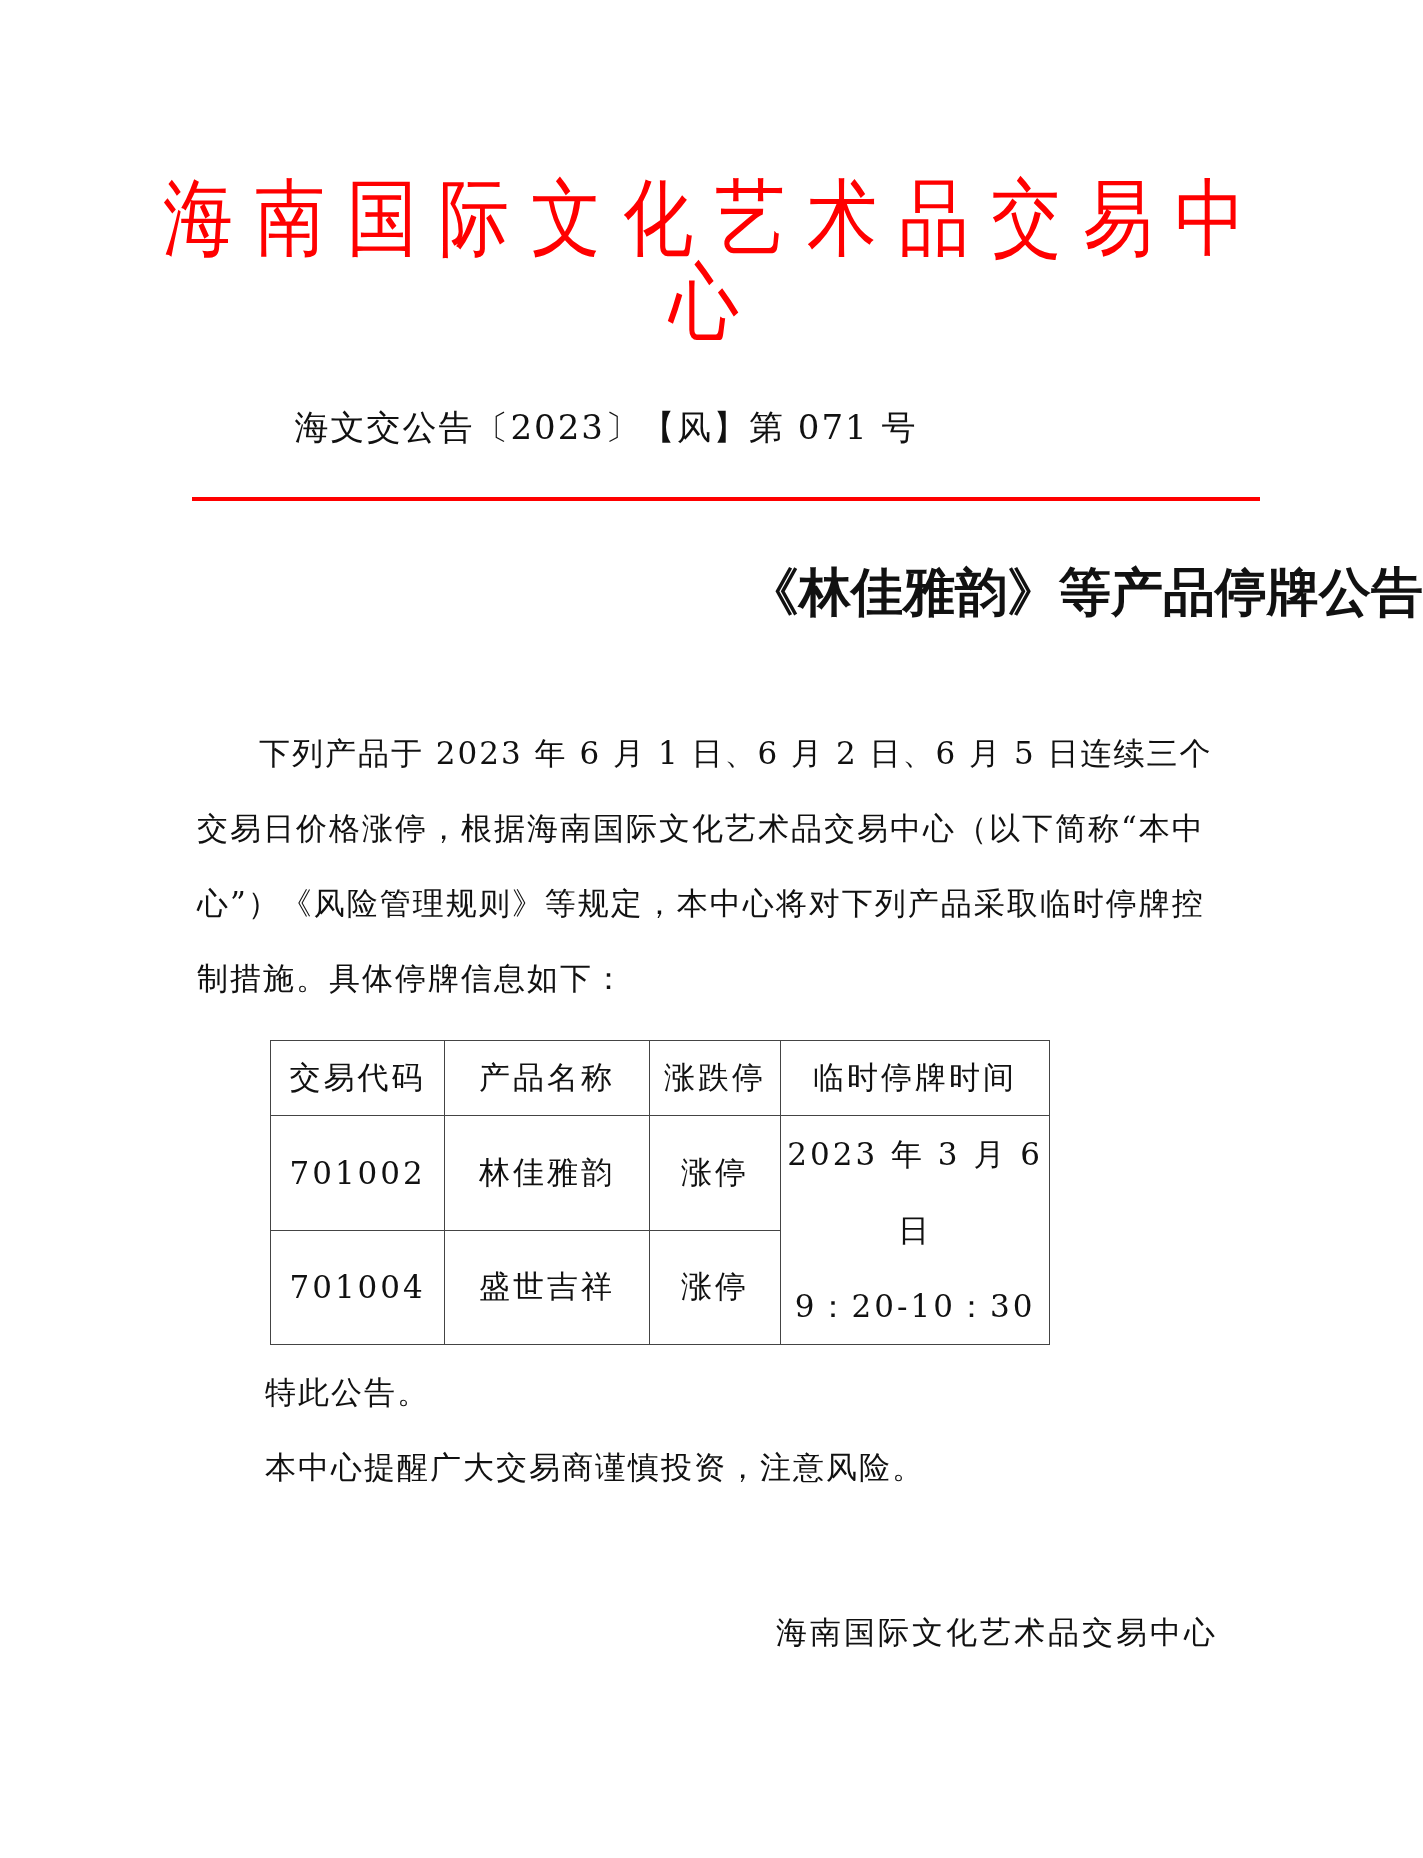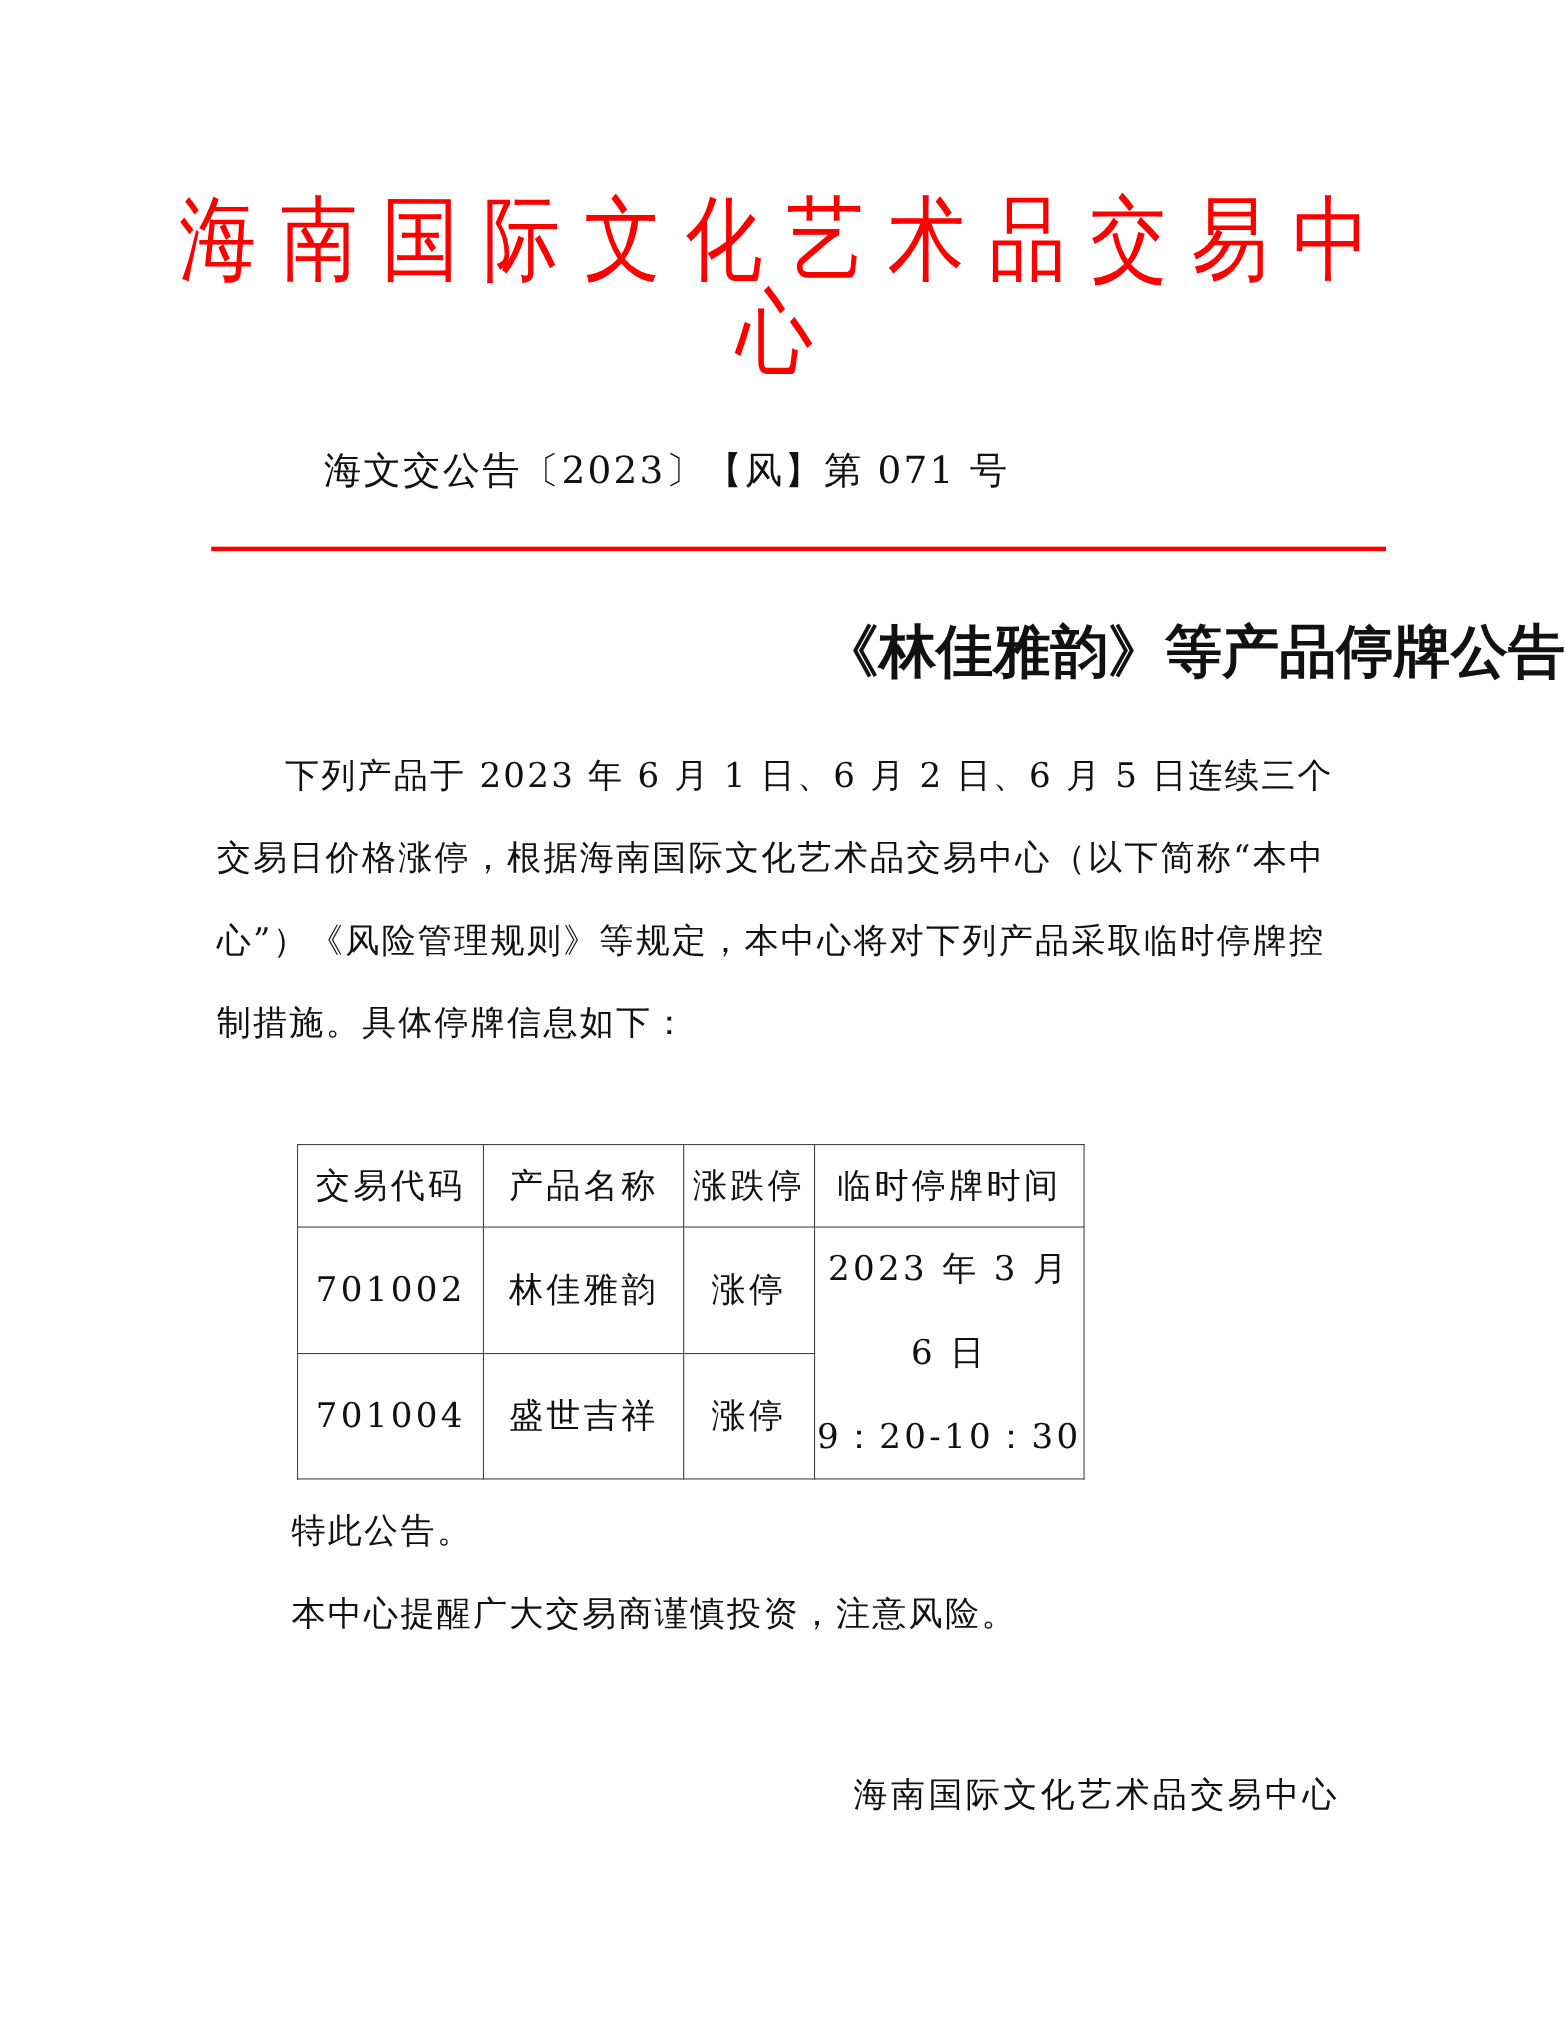--- a/index.html
+++ b/index.html
@@ -6,24 +6,24 @@
   body { width: 1423px; height: 1858px; position: relative; overflow: hidden;
          font-family: "DejaVu Serif", "Liberation Serif", serif; color: #111; }
   .org-header { position: absolute; left: 160px; top: 190px; width: 1110px;
                 text-align: center; color: #ff0000; font-size: 70px; letter-spacing: 22px;
                 font-family: "DejaVu Serif", "Liberation Serif", serif; line-height: 1; transform: scaleY(1.2); }
   .doc-number { position: absolute; left: 0; width: 1212px; top: 405px; text-align: center;
                 font-size: 34px; letter-spacing: 2px; }
   .red-rule { position: absolute; left: 192px; top: 497px; width: 1068px; height: 4px; background: #ff0000; }
   .doc-title { position: absolute; left: 0; width: 1423px; top: 558px; text-align: right;
                font-size: 52px; font-weight: bold; font-family: "DejaVu Sans", "Liberation Sans", sans-serif; }
-  .body-text { position: absolute; left: 197px; width: 1030px; top: 668px;
+  .body-text { position: absolute; left: 197px; width: 1030px; top: 716px;
                font-size: 31px; line-height: 75px; letter-spacing: 2px; }
   .body-text p { margin: 0; text-indent: 2em; }
-  table.halt-table { position: absolute; left: 270px; top: 1040px; width: 716px;
+  table.halt-table { position: absolute; left: 270px; top: 1040px; width: 780px;
                      border-collapse: collapse; font-size: 31px; }
   .halt-table td, .halt-table th { border: 1.5px solid #444; height: 74px; text-align: center;
                                    font-weight: normal; padding: 0; letter-spacing: 3px; }
   .closing { position: absolute; left: 265px; top: 1355px; font-size: 31px; letter-spacing: 2px; line-height: 75px; }
   .closing p { margin: 0; }
   .signature { position: absolute; right: 205px; top: 1590px; text-align: right;
                font-size: 31px; letter-spacing: 3px; line-height: 84px; }
   .signature div { margin: 0; }
 </style>
 </head>

